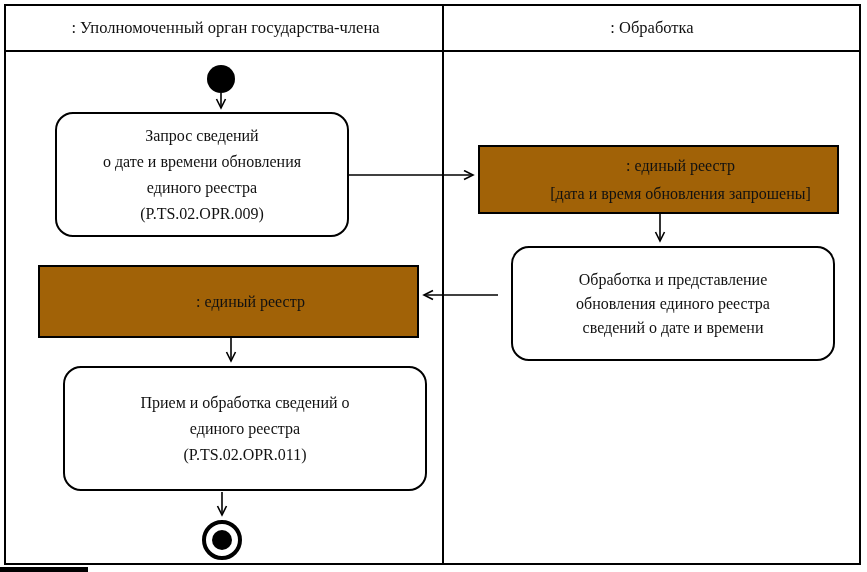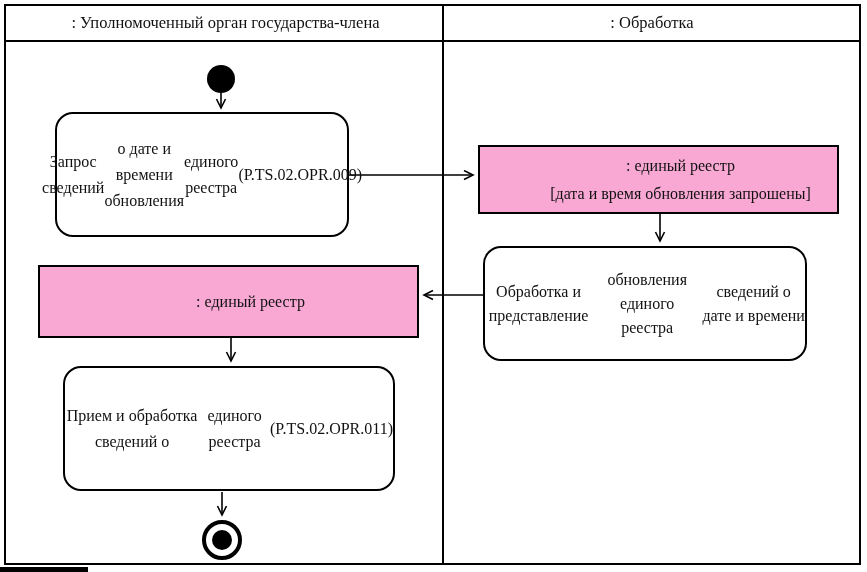--- a/index.html
+++ b/index.html
@@ -2,47 +2,47 @@
 <html><head>
 <meta charset="utf-8">
 <style>
   html,body{margin:0;padding:0;background:#fff;}
   .stage{
     position:relative;width:867px;height:572px;background:#ffffff;
     font-family:"Liberation Serif", serif;color:#111111;overflow:hidden;
   }
   .frame{position:absolute;left:4px;top:4px;width:857px;height:561px;
     border:2px solid #000;box-sizing:border-box;}
-  .header-row{position:absolute;left:4px;top:4px;width:857px;height:38px;
+  .header-row{position:absolute;left:4px;top:4px;width:857px;height:48px;
     border:2px solid #000;box-sizing:border-box;display:flex;}
   .lane-title{display:flex;align-items:center;justify-content:center;
     font-size:16.5px;white-space:nowrap;}
   .lane-title.left{width:439px;}
   .lane-title.right{flex:1;}
   .divider{position:absolute;left:442px;top:4px;width:2px;height:559px;background:#000;}
 
   .initial-node{position:absolute;left:207px;top:65px;width:28px;height:28px;
     background:#000;border-radius:50%;}
   .final-node{position:absolute;left:202px;top:520px;width:32px;height:32px;
     border:4px solid #000;border-radius:50%;background:#fff;
     display:flex;align-items:center;justify-content:center;}
   .final-dot{width:20px;height:20px;background:#000;border-radius:50%;}
 
   .action{position:absolute;border:2px solid #000;border-radius:18px;background:#fff;
-    box-sizing:border-box;display:flex;flex-direction:row;align-items:center;
+    box-sizing:border-box;display:flex;flex-direction:column;align-items:center;
     justify-content:center;text-align:center;font-size:16px;line-height:26px;z-index:2;}
-  .object{position:absolute;border:2px solid #000;background:#f9a8d4;box-sizing:border-box;
+  .object{position:absolute;border:2px solid #000;background:#a16207;box-sizing:border-box;
     display:flex;flex-direction:column;align-items:center;justify-content:center;
     font-size:16px;line-height:28px;z-index:2;padding-left:44px;}
 
   #a009{left:55px;top:112px;width:294px;height:125px;}
   #objReq{left:478px;top:145px;width:361px;height:69px;}
-  #a010{left:483px;top:246px;width:324px;height:115px;line-height:24px;}
+  #a010{left:511px;top:246px;width:324px;height:115px;line-height:24px;}
   #objProv{left:38px;top:265px;width:381px;height:73px;}
-  #a011{left:63px;top:366px;width:332px;height:125px;}
+  #a011{left:63px;top:366px;width:364px;height:125px;}
 
   .edges{position:absolute;left:0;top:0;width:867px;height:572px;z-index:1;}
   .scan-artifact{position:absolute;left:0;top:567px;width:88px;height:5px;background:#000;}
 </style>
 </head>
 <body>
 
 <div class="stage">
 
   <svg class="edges" viewBox="0 0 867 572" xmlns="http://www.w3.org/2000/svg">

